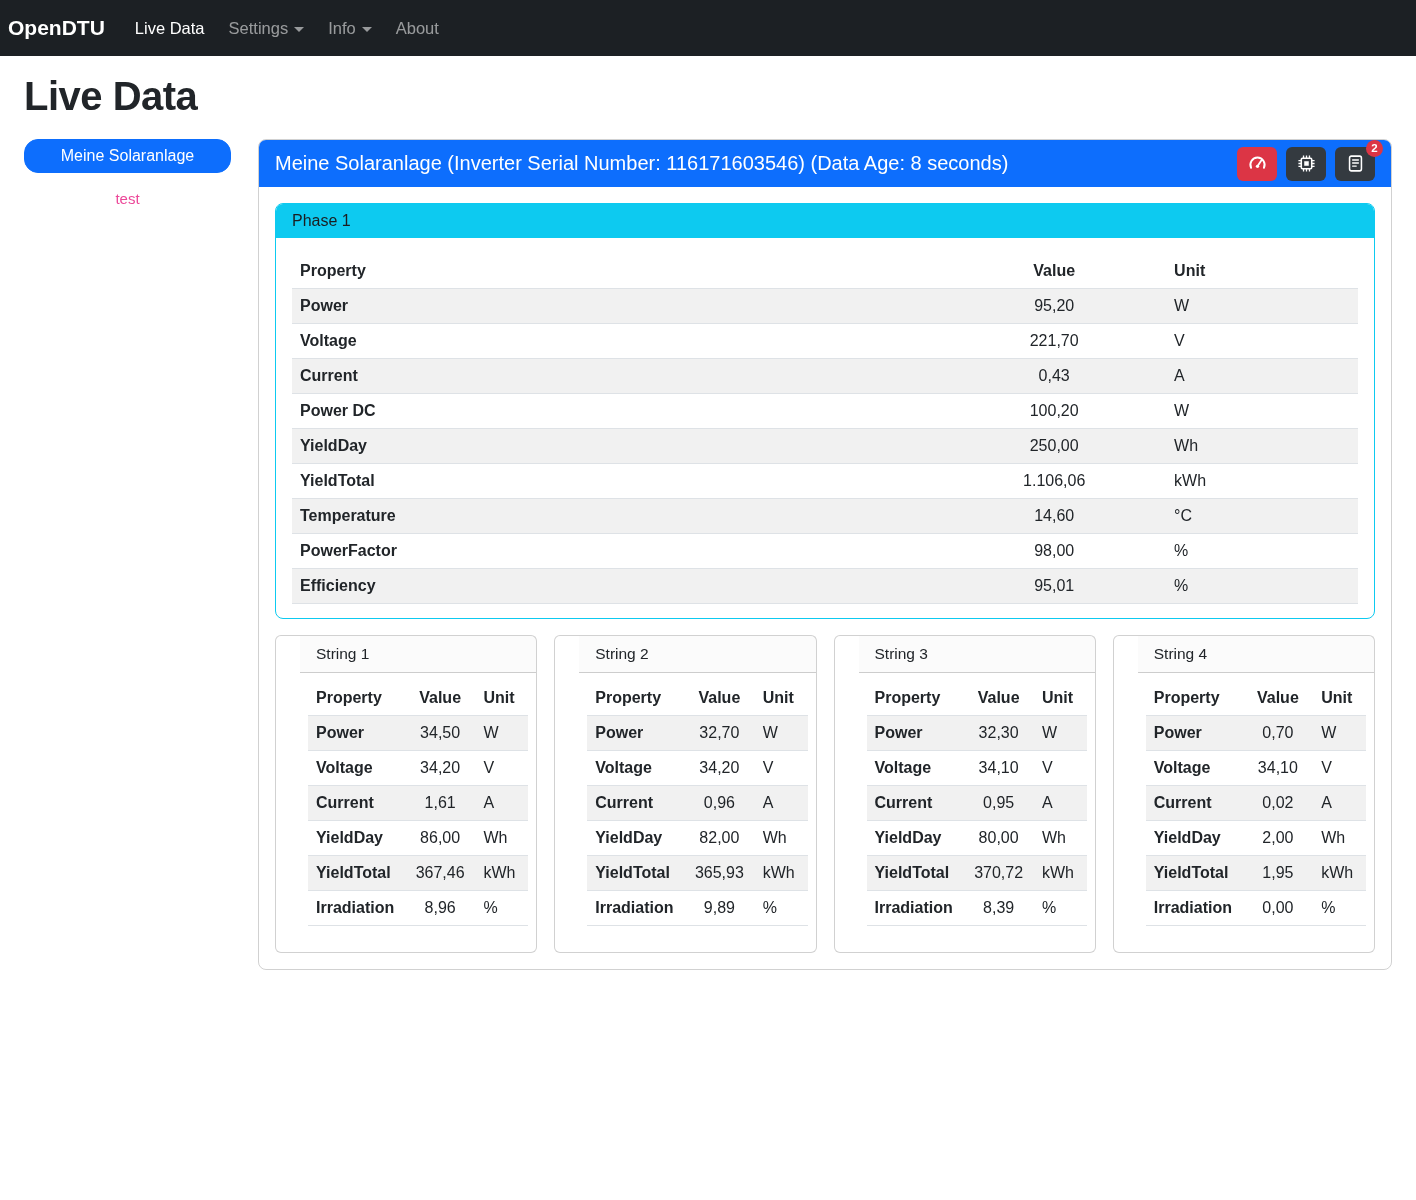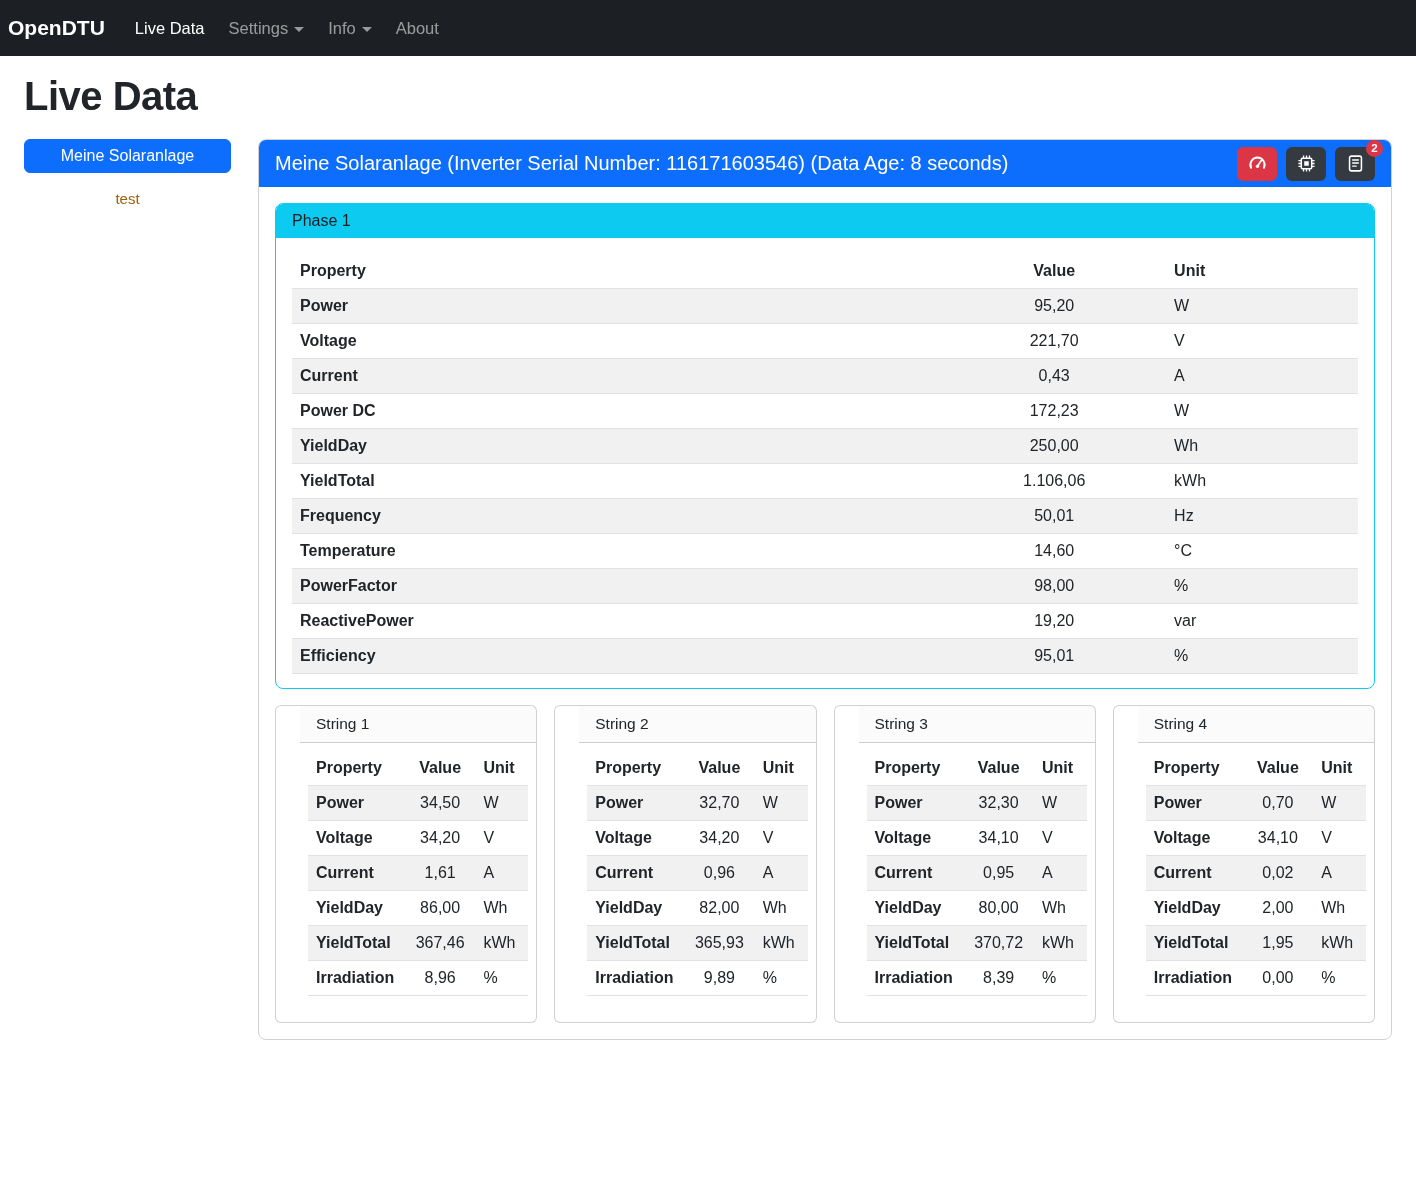--- a/index.html
+++ b/index.html
@@ -58,28 +58,28 @@
   .sidebar { width: 207px; flex-shrink: 0; }
   .btn-inverter {
     display: block;
     width: 100%;
     background: #0d6efd;
     border: 1px solid #0d6efd;
     color: #fff;
     font-family: inherit;
     font-size: 16px;
     padding: 7px 12px;
-    border-radius: 6px;
+    border-radius: 14px;
     cursor: pointer;
     text-align: center;
   }
   .sidebar-link {
     display: block;
     text-align: center;
-    color: #a16207;
+    color: #ec4899;
     font-size: 15px;
     margin-top: 17px;
     text-decoration: none;
     cursor: pointer;
   }
 
   
   .main-card {
     flex: 1;
     border: 1px solid rgba(0,0,0,.18);
@@ -268,59 +268,49 @@
                   </tr>
 
                   <tr>
                     <td class="prop col-prop">Current</td>
                     <td class="col-val">0,43</td>
                     <td class="col-unit">A</td>
                   </tr>
 
                   <tr>
                     <td class="prop col-prop">Power DC</td>
-                    <td class="col-val">172,23</td>
+                    <td class="col-val">100,20</td>
                     <td class="col-unit">W</td>
                   </tr>
 
                   <tr>
                     <td class="prop col-prop">YieldDay</td>
                     <td class="col-val">250,00</td>
                     <td class="col-unit">Wh</td>
                   </tr>
 
                   <tr>
                     <td class="prop col-prop">YieldTotal</td>
                     <td class="col-val">1.106,06</td>
                     <td class="col-unit">kWh</td>
                   </tr>
 
-                  <tr>
-                    <td class="prop col-prop">Frequency</td>
-                    <td class="col-val">50,01</td>
-                    <td class="col-unit">Hz</td>
-                  </tr>
 
                   <tr>
                     <td class="prop col-prop">Temperature</td>
                     <td class="col-val">14,60</td>
                     <td class="col-unit">°C</td>
                   </tr>
 
                   <tr>
                     <td class="prop col-prop">PowerFactor</td>
                     <td class="col-val">98,00</td>
                     <td class="col-unit">%</td>
                   </tr>
 
-                  <tr>
-                    <td class="prop col-prop">ReactivePower</td>
-                    <td class="col-val">19,20</td>
-                    <td class="col-unit">var</td>
-                  </tr>
 
                   <tr>
                     <td class="prop col-prop">Efficiency</td>
                     <td class="col-val">95,01</td>
                     <td class="col-unit">%</td>
                   </tr>
                 </tbody>
             </table>
           </div>
         </div>

